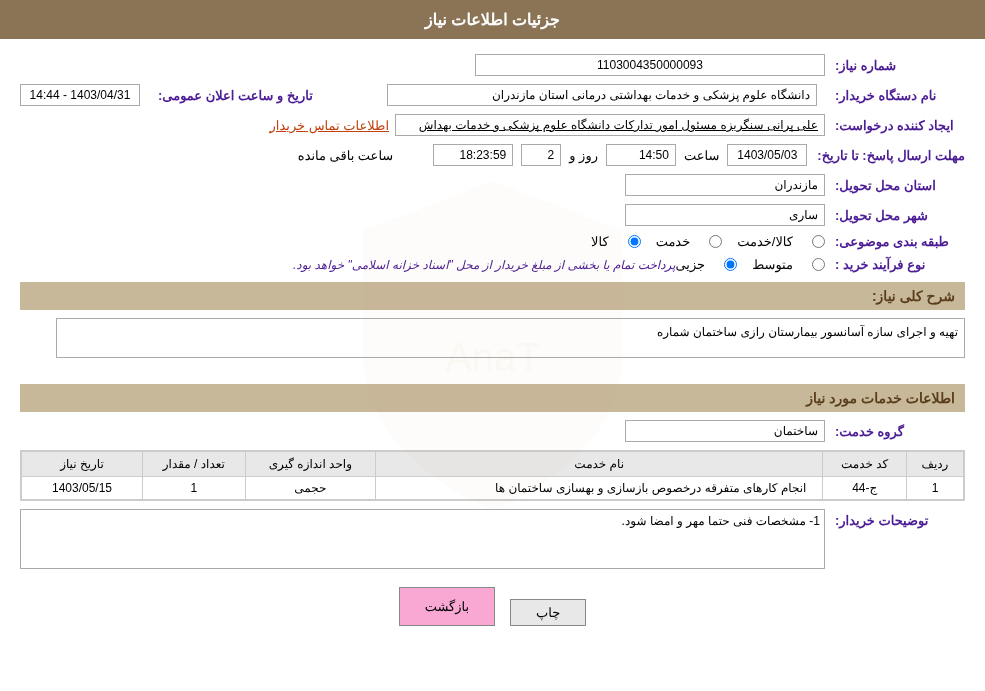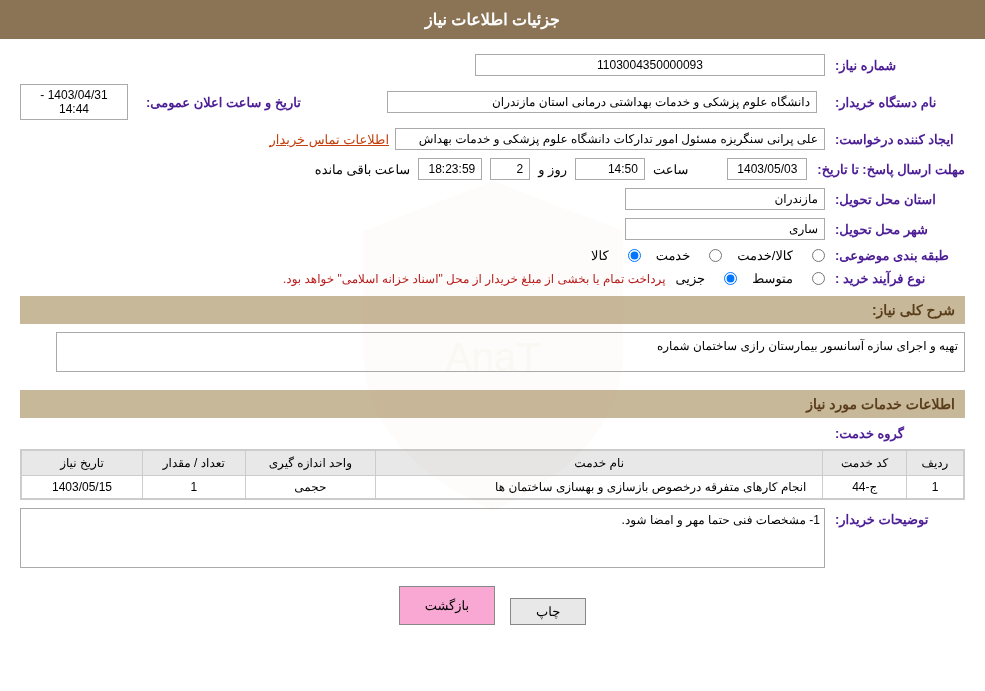--- a/index.html
+++ b/index.html
@@ -51,21 +51,21 @@
       font-size: 12px;
       direction: rtl;
     }
     .input-wide {
       width: 350px;
     }
     .input-medium {
       width: 200px;
     }
     .input-narrow {
-      width: 108px;
+      width: 120px;
     }
     .input-small {
       width: 80px;
     }
     .inline-group {
       display: flex;
       align-items: center;
       gap: 8px;
     }
     .section-divider {
@@ -198,34 +198,34 @@
       </div>
       <div class="inline-group">
         <span class="label">تاریخ و ساعت اعلان عمومی:</span>
         <div class="input-box input-narrow" style="text-align:center;">1403/04/31 - 14:44</div>
       </div>
     </div>
 
     <div class="row-group">
       <span class="label">ایجاد کننده درخواست:</span>
       <div style="display:flex; align-items:center; gap:6px;">
-        <div class="input-box" style="width:430px;">علی پرانی سنگریزه مسئول امور تدارکات دانشگاه علوم پزشکی و خدمات بهداش</div>
+        <div class="input-box" style="width:430px;text-decoration:underline;">علی پرانی سنگریزه مسئول امور تدارکات دانشگاه علوم پزشکی و خدمات بهداش</div>
         <span class="link-text">اطلاعات تماس خریدار</span>
       </div>
     </div>
 
     <div class="row-group">
       <span class="label">مهلت ارسال پاسخ: تا تاریخ:</span>
       <div class="inline-group">
-        <div class="input-box input-small" style="text-align:center;margin-left:31px;">1403/05/03</div>
+        <div class="input-box input-small" style="text-align:center;">1403/05/03</div>
         <span>ساعت</span>
         <div class="input-box" style="width:70px;">14:50</div>
         <span>روز و</span>
         <div class="input-box" style="width:40px;">2</div>
-        <div class="input-box" style="width:64px;">18:23:59</div>
+        <div class="input-box" style="width:80px;margin-left:32px;">18:23:59</div>
         <span>ساعت باقی مانده</span>
       </div>
     </div>
 
     <div class="row-group">
       <span class="label">استان محل تحویل:</span>
       <div class="input-box input-medium">مازندران</div>
     </div>
 
     <div class="row-group">
@@ -256,36 +256,37 @@
       <div class="radio-group">
         <div class="radio-item">
           <input type="radio" name="process" style="">
           <span>متوسط</span>
         </div>
         <div class="radio-item">
           <input type="radio" name="process" checked="" style="">
           <span>جزیی</span>
         </div>
       </div>
-      <span style="margin-right:10px; font-size:12px; color:#b91c1c;">پرداخت تمام یا بخشی از مبلغ خریدار از محل "اسناد خزانه اسلامی" خواهد بود.</span>
+      <span style="font-size:12px; color:#4c1d95;font-style:italic;">پرداخت تمام یا بخشی از مبلغ خریدار از محل "اسناد خزانه اسلامی" خواهد بود.</span>
     </div>
 
     <div class="section-divider">
       <span>شرح کلی نیاز:</span>
     </div>
-    <div style="margin-bottom:18px;padding-left:36px;">
+    <div style="margin-bottom:26px;padding-left:36px;">
       <div class="description-box">تهیه و اجرای سازه آسانسور بیمارستان رازی ساختمان شماره</div>
     </div>
 
     <div class="section-divider">
       <span>اطلاعات خدمات مورد نیاز</span>
     </div>
 
     <div class="row-group">
       <span class="label">گروه خدمت:</span>
+      <div class="input-box input-medium">ساختمان</div>
     </div>
 
     <div class="table-container">
       <table>
         <thead>
           <tr>
             <th><span>ردیف</span></th>
             <th><span>کد خدمت</span></th>
             <th><span>نام خدمت</span></th>
             <th><span>واحد اندازه گیری</span></th>

